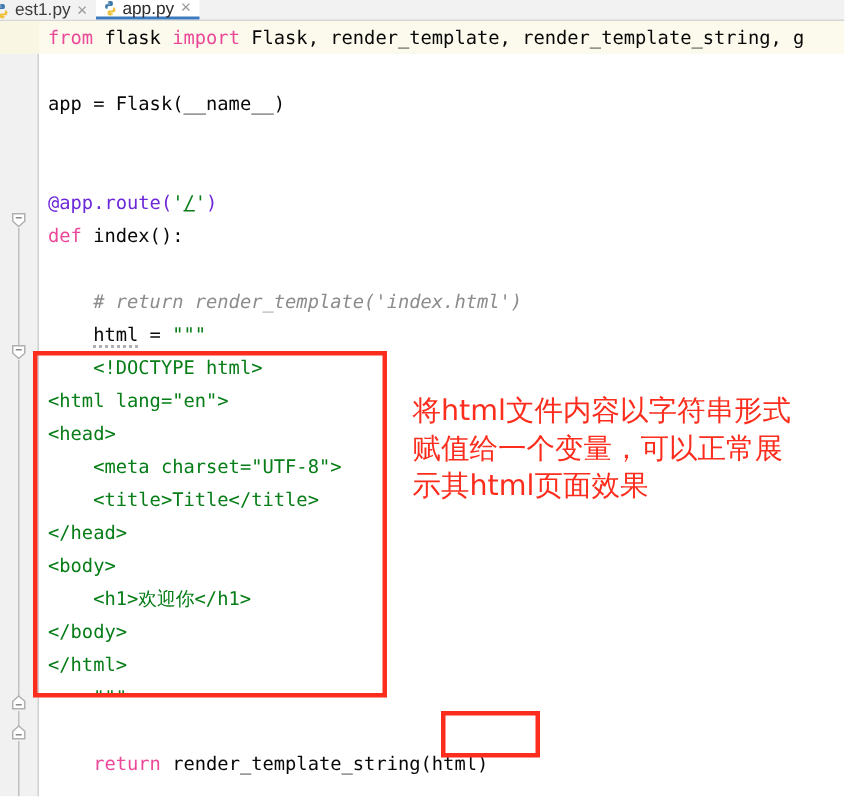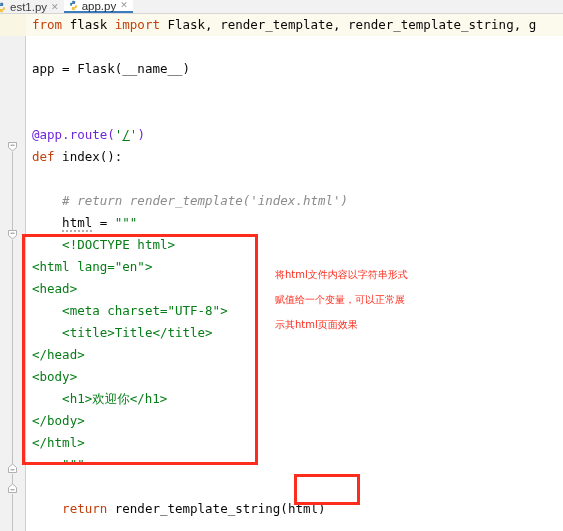--- a/index.html
+++ b/index.html
@@ -106,21 +106,21 @@
     height: 517px;
     font-family: "DejaVu Sans Mono", "Liberation Mono", monospace;
     font-size: 12.5px;
     line-height: 22px;
     white-space: pre;
     color: #080808;
   }
   .ln { height: 22px; }
 
   
-  .kw   { color: #c2410c; }
+  .kw   { color: #ec4899; }
   .plain{ color: #080808; }
   .dec  { color: #6d28d9; }
   .str  { color: #067d17; }
   .cmt  { color: #8c8c8c; font-style: italic; margin-top: 12px; }
   .lnk  { color: #067d17; text-decoration: underline; }
   .typo { border-bottom: 2px dotted #b0b0b0; }
 
   
   .fold {
     position: absolute;
@@ -140,21 +140,21 @@
   .redbox {
     position: absolute;
     border: 3px solid #fa2316;
     background: transparent;
     pointer-events: none;
   }
   .note {
     position: absolute;
     color: #fd2d1e;
     font-family: "DejaVu Sans", sans-serif;
-    font-size: 10px;
+    font-size: 19px;
     line-height: 25px;
     white-space: pre-line;
     font-weight: 500;
   }
 </style>
 </head>
 <body>
 
 <div id="app">
 

